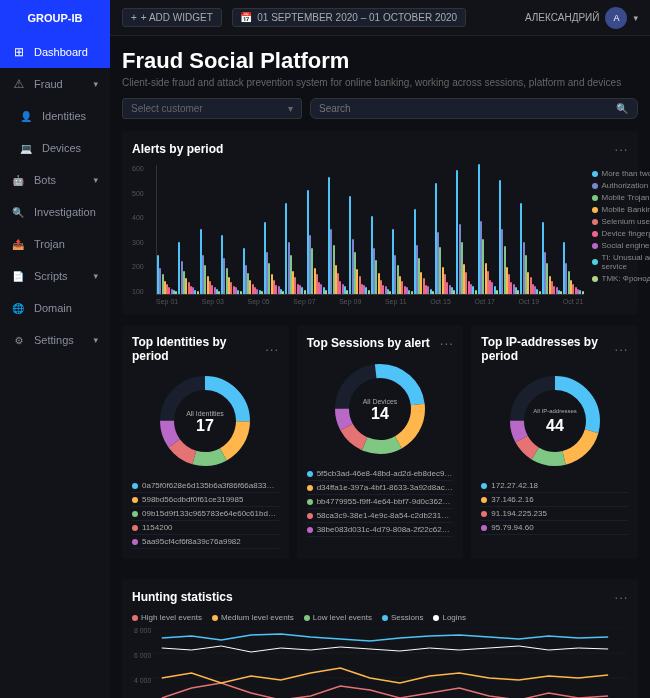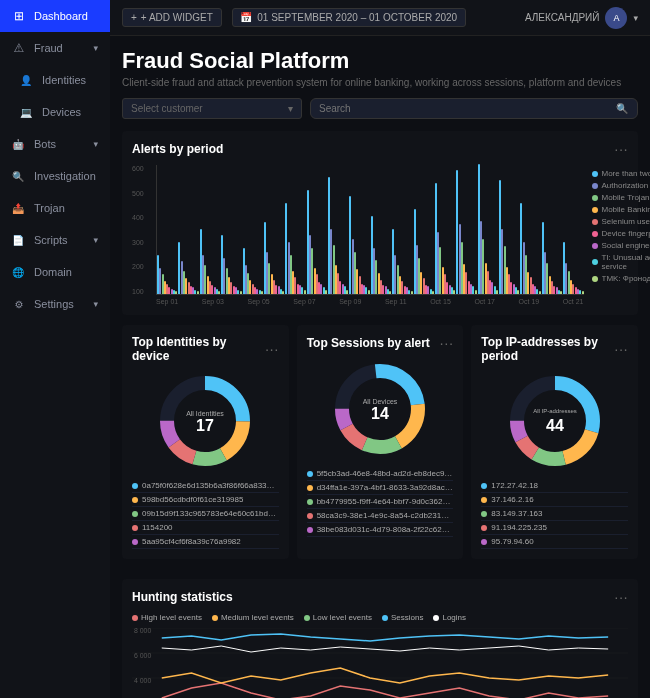--- a/index.html
+++ b/index.html
@@ -58,20 +58,21 @@
     .line-chart-legend { display: flex; gap: 10px; margin-bottom: 6px; flex-wrap: wrap; }
     .line-legend-item { display: flex; align-items: center; gap: 3px; font-size: 8px; color: #aaa; }
     .line-legend-dot { width: 6px; height: 6px; border-radius: 50%; }
 
     svg text { font-family: Arial, sans-serif; }
   </style>
 </head>
 <body>
 
 <div class="sidebar">
+  <div class="sidebar-logo">GROUP-IB</div>
 
   <div class="sidebar-item active">
     <span class="icon">⊞</span>
     <span>Dashboard</span>
   </div>
 
   <div class="sidebar-item">
     <span class="icon">⚠</span>
     <span>Fraud</span>
     <span class="chevron">▾</span>
@@ -449,21 +450,21 @@
               <span style="overflow:hidden;text-overflow:ellipsis;white-space:nowrap;max-width:200px;">TMK: Фронод 5 нигоритна суперссановнится 2 и более</span>
             </div>
         </div>
       </div>
     </div>
 
     <div class="three-col">
 
       <div class="card">
         <div class="card-header">
-          <span class="card-title">Top Identities by device</span>
+          <span class="card-title">Top Identities by period</span>
           <span class="card-menu">···</span>
         </div>
         <div class="donut-container">
           <svg width="100" height="100" viewBox="0 0 100 100">
             <circle cx="50" cy="50" r="38" fill="none" stroke="#1a1f2e" stroke-width="14"></circle>
             <circle cx="50" cy="50" r="38" fill="none" stroke="#4fc3f7" stroke-width="14" stroke-dasharray="60 179" stroke-dashoffset="0" transform="rotate(-90 50 50)"></circle>
             <circle cx="50" cy="50" r="38" fill="none" stroke="#ffb74d" stroke-width="14" stroke-dasharray="40 179" stroke-dashoffset="-60" transform="rotate(-90 50 50)"></circle>
             <circle cx="50" cy="50" r="38" fill="none" stroke="#81c784" stroke-width="14" stroke-dasharray="30 179" stroke-dashoffset="-100" transform="rotate(-90 50 50)"></circle>
             <circle cx="50" cy="50" r="38" fill="none" stroke="#e57373" stroke-width="14" stroke-dasharray="25 179" stroke-dashoffset="-130" transform="rotate(-90 50 50)"></circle>
             <circle cx="50" cy="50" r="38" fill="none" stroke="#ba68c8" stroke-width="14" stroke-dasharray="24 179" stroke-dashoffset="-155" transform="rotate(-90 50 50)"></circle>
@@ -554,24 +555,20 @@
           </svg>
         </div>
         <div class="stats-list">
           <div class="stats-item">
               <div class="stats-dot" style="background:#4fc3f7;"></div>
               <span class="stats-text">172.27.42.18</span>
             </div>
           <div class="stats-item">
               <div class="stats-dot" style="background:#ffb74d;"></div>
               <span class="stats-text">37.146.2.16</span>
-            </div>
-          <div class="stats-item">
-              <div class="stats-dot" style="background:#81c784;"></div>
-              <span class="stats-text">83.149.37.163</span>
             </div>
           <div class="stats-item">
               <div class="stats-dot" style="background:#e57373;"></div>
               <span class="stats-text">91.194.225.235</span>
             </div>
           <div class="stats-item">
               <div class="stats-dot" style="background:#ba68c8;"></div>
               <span class="stats-text">95.79.94.60</span>
             </div>
         </div>

